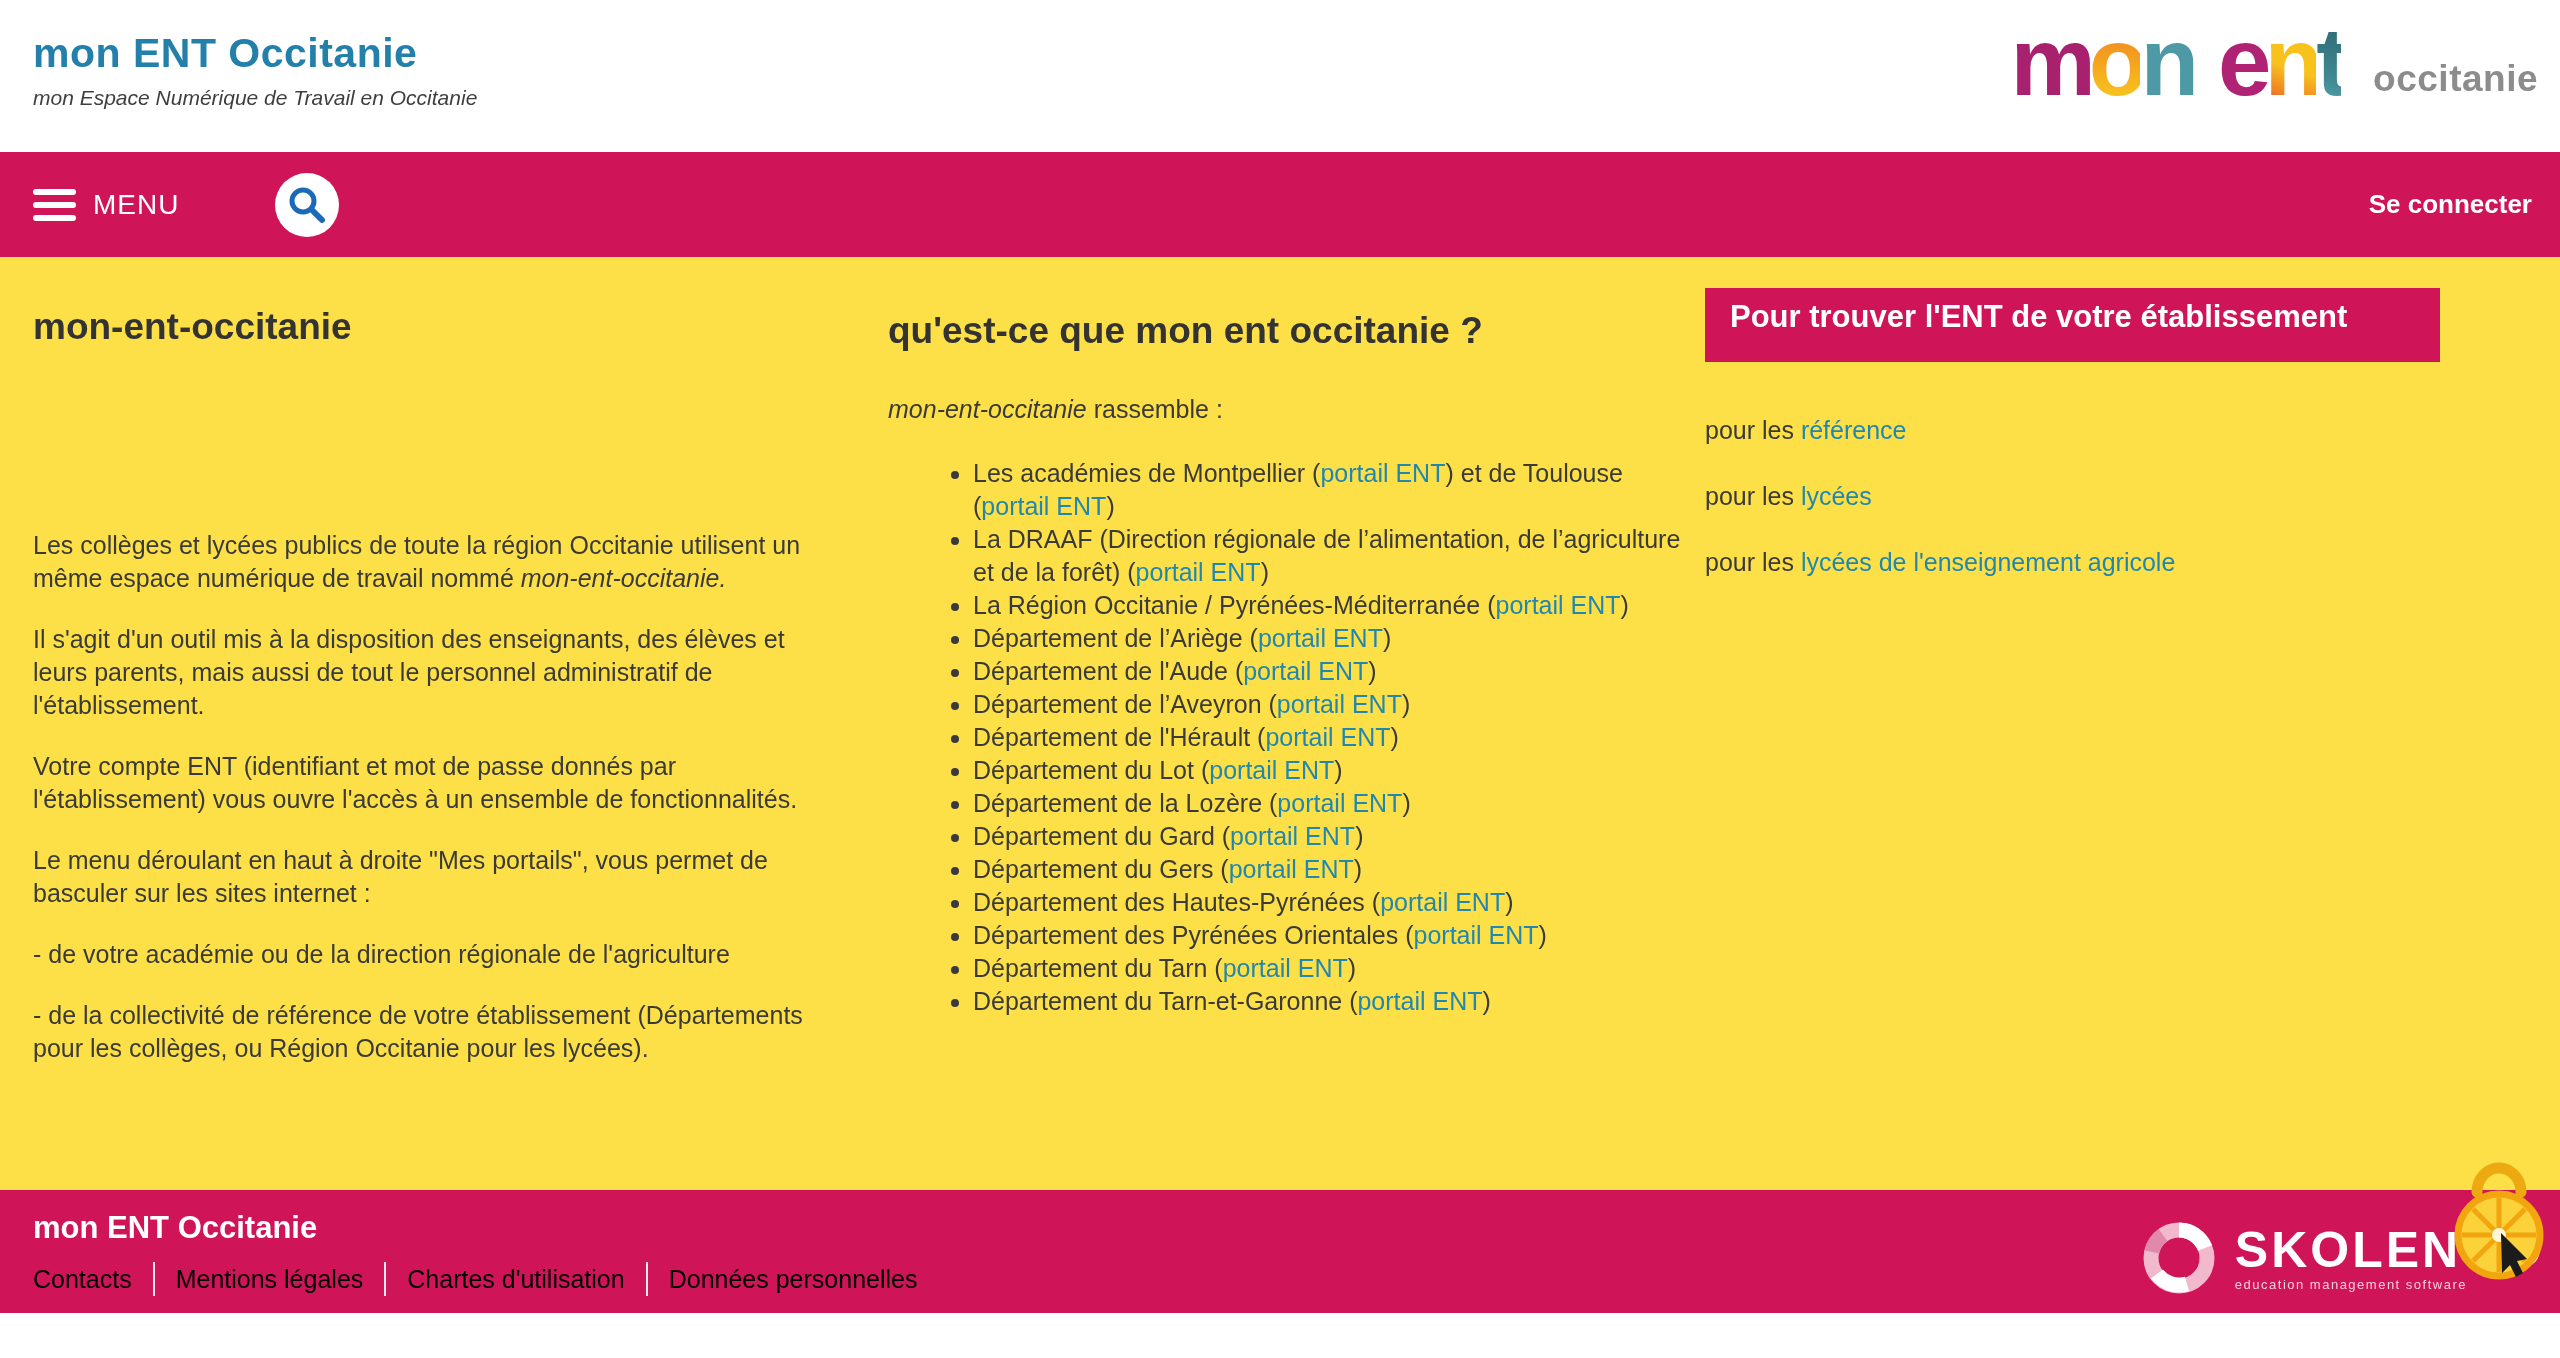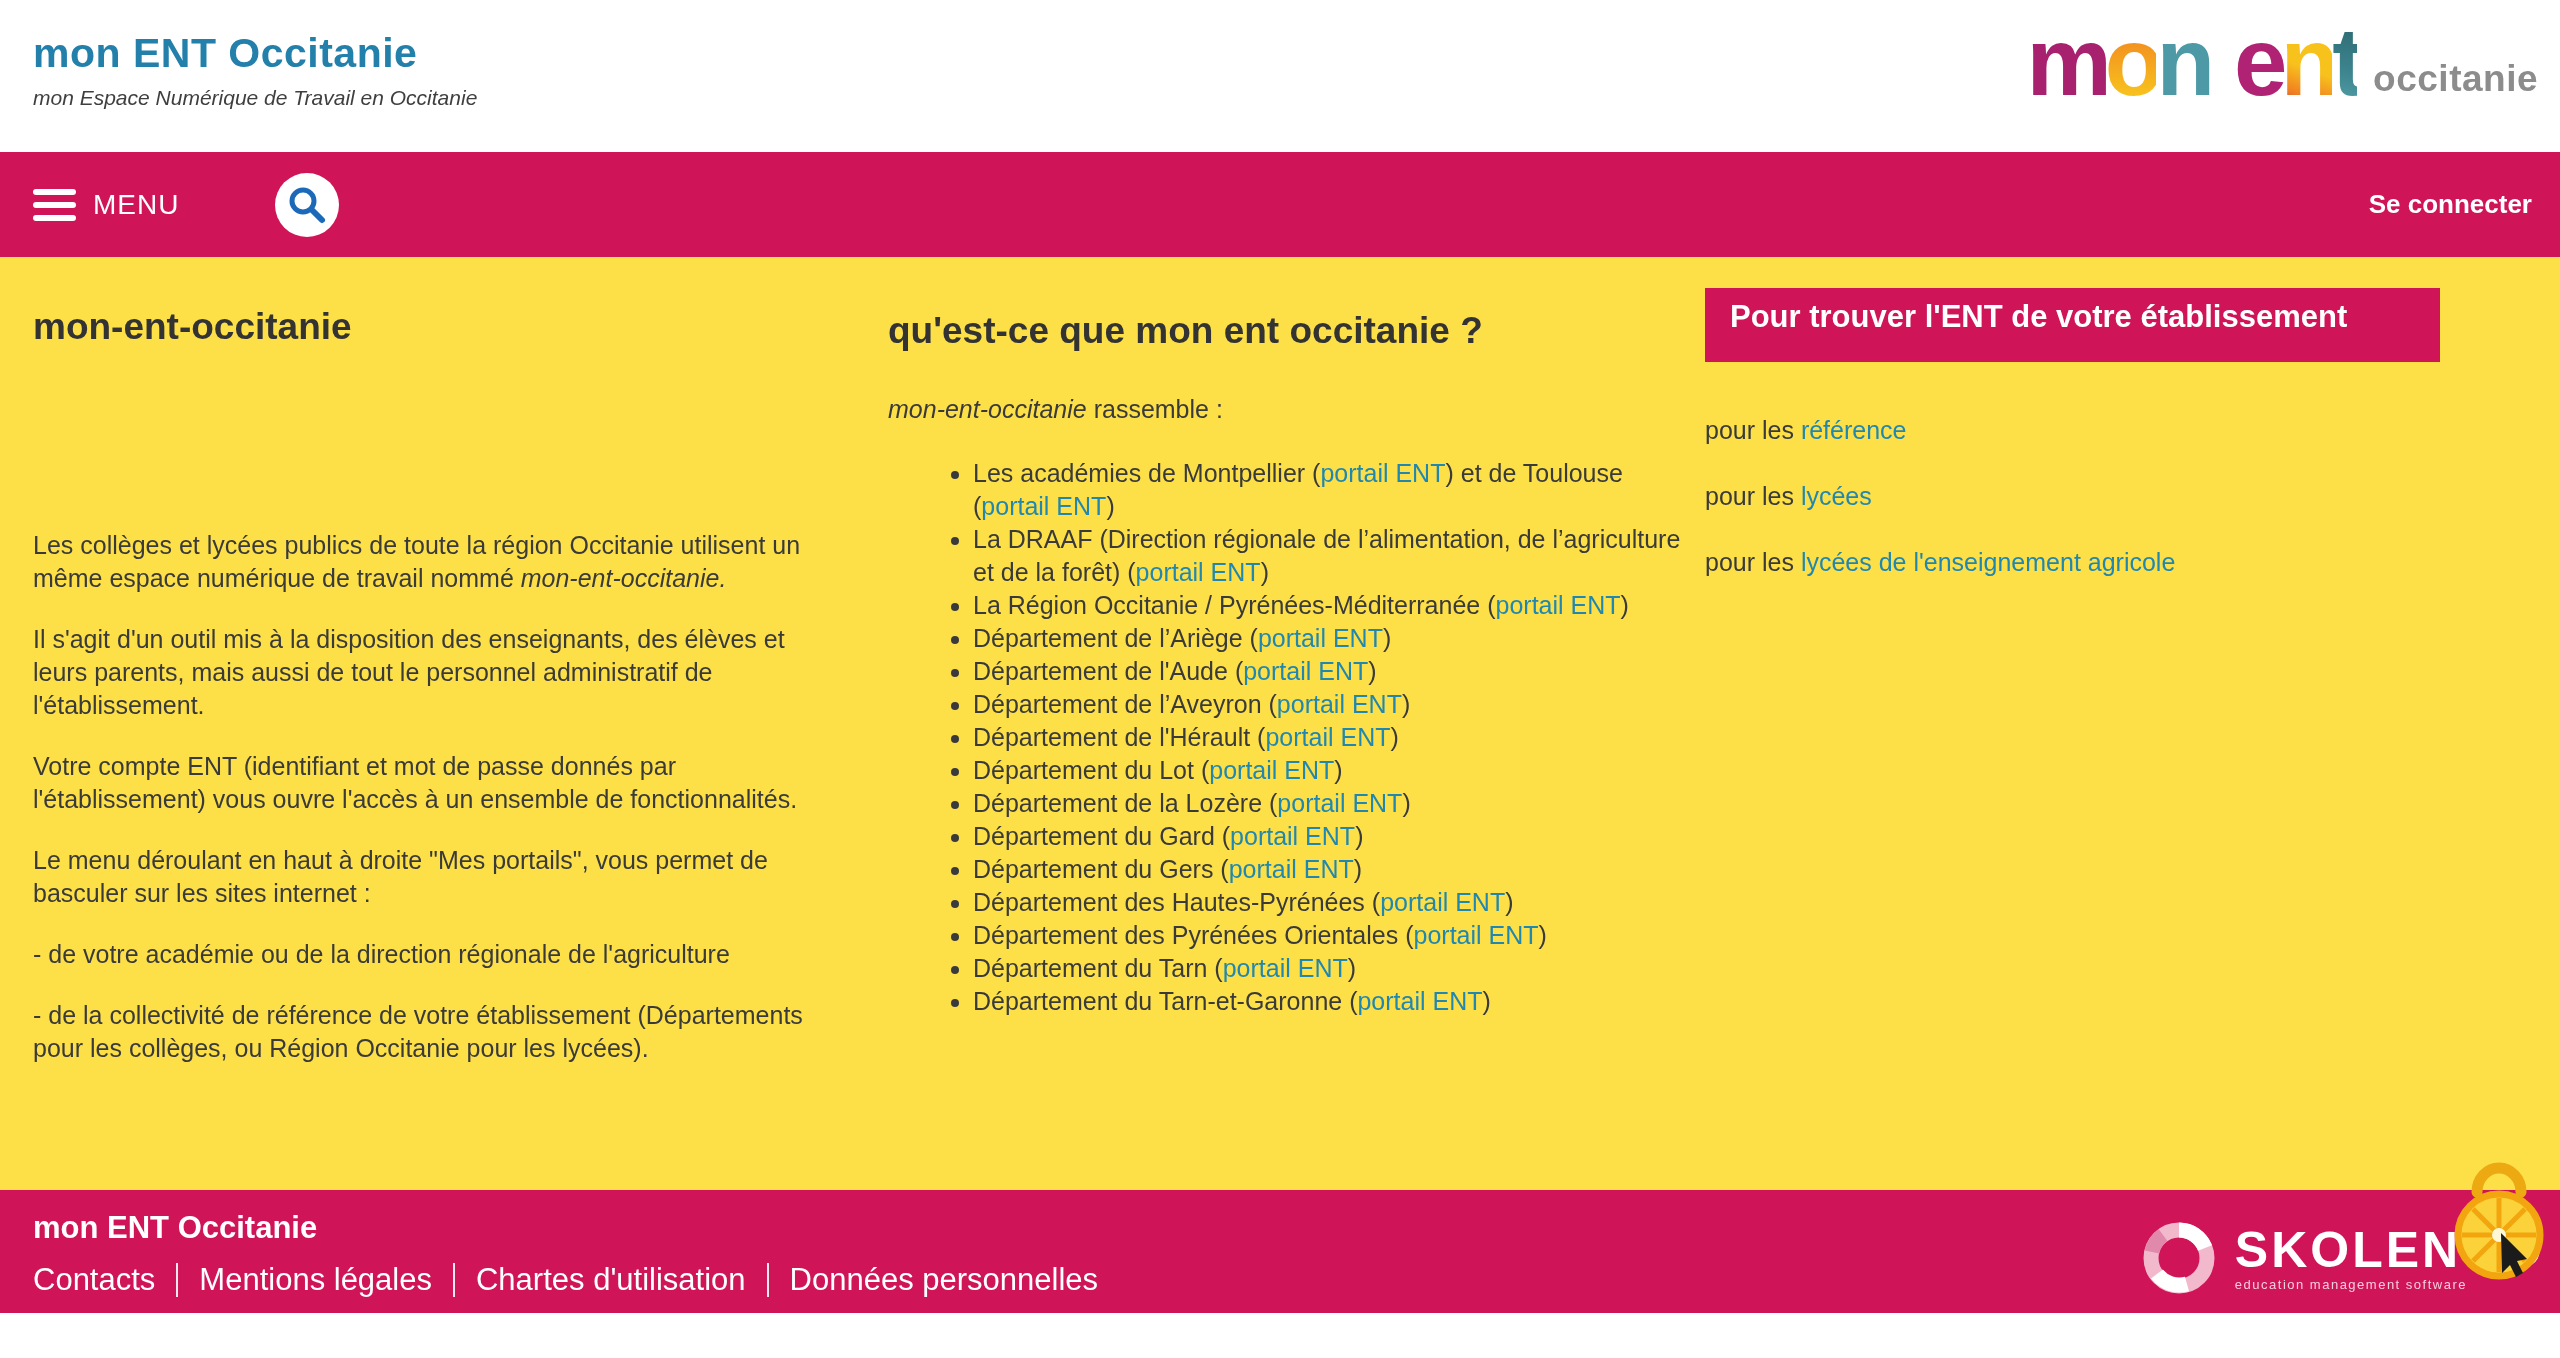--- a/index.html
+++ b/index.html
@@ -17,21 +17,21 @@
   .bl { display:inline-block; }
   .bl-m  { color:#a8216f; }
   .bl-o  { background:linear-gradient(180deg,#f08121 10%,#f8c21d 85%);
            -webkit-background-clip:text; background-clip:text; color:transparent; }
   .bl-n  { color:#4d9aa6; }
   .bl-e  { color:#b02273; }
   .bl-n2 { background:linear-gradient(200deg,#f8c21d 55%,#f08121 80%,#c22a63 100%);
            -webkit-background-clip:text; background-clip:text; color:transparent; }
   .bl-t  { background:linear-gradient(190deg,#2f6d76 15%,#3d858f 60%,#57a3ac 100%);
            -webkit-background-clip:text; background-clip:text; color:transparent; }
-  .brand-suffix { font-size:37px; color:#8c8c8c; font-weight:600; margin:0 0 10px 16px;
+  .brand-suffix { font-size:37px; color:#8c8c8c; font-weight:600; margin:0 0 10px 32px;
     letter-spacing:.5px; }
 
   
   .menu-bar { height:105px; background:#d01458; display:flex; align-items:center;
     padding:0 28px 0 33px; }
   .menu-toggle { display:flex; align-items:center; cursor:pointer; background:none; border:none; }
   .hamburger { width:43px; display:flex; flex-direction:column; gap:7px; }
   .hamburger span { height:6px; background:#fff; border-radius:3px; }
   .menu-label { color:#fff; font-size:28px; margin-left:17px; letter-spacing:1px; }
   .search-btn { width:64px; height:64px; border-radius:50%; background:#fff; border:none;
@@ -62,21 +62,21 @@
   .side-banner { background:#d01458; height:74px; line-height:58px; padding-left:25px;
     color:#fff; font-size:31px; font-weight:bold; }
   .side-list { list-style:none; margin-top:52px; }
   .side-item { margin-bottom:33px; }
 
   
   .site-footer { height:123px; background:#d01458; display:flex; align-items:flex-start;
     padding:20px 15px 0 33px; position:relative; }
   .footer-title { color:#fff; font-size:31px; font-weight:bold; }
   .footer-links { display:flex; align-items:center; margin-top:16px; }
-  .footer-link { color:#ffffff; font-size:31px; text-decoration:none; }
+  .footer-link { color:#000000; font-size:25px; text-decoration:none; }
   .flink-sep { width:2px; height:34px; background:#fff; margin:0 21px; opacity:.9; }
   .footer-left { flex:1; }
   .skolengo { display:flex; align-items:center; margin-top:8px; }
   .sk-text { margin-left:16px; }
   .sk-name { color:#fff; font-size:50px; font-weight:bold; letter-spacing:3px; line-height:1; }
   .sk-tagline { color:#f6cfdd; font-size:13px; letter-spacing:1.5px; margin-top:2px; }
   .footer-strip { height:45px; background:#ffffff; }
   .cursor-badge { position:absolute; right:6px; top:-60px; width:110px; height:160px; }
 </style>
 </head>

